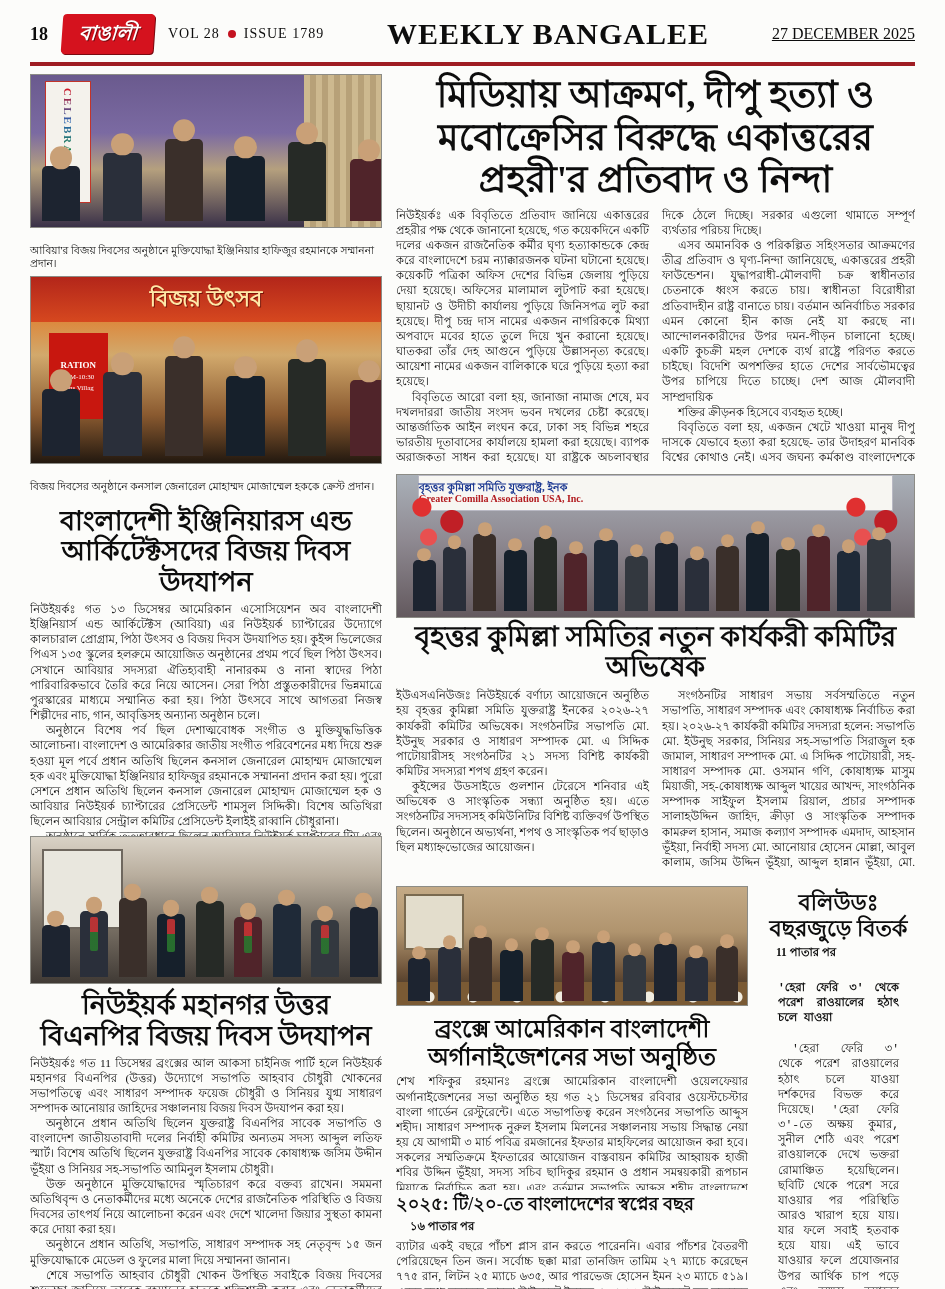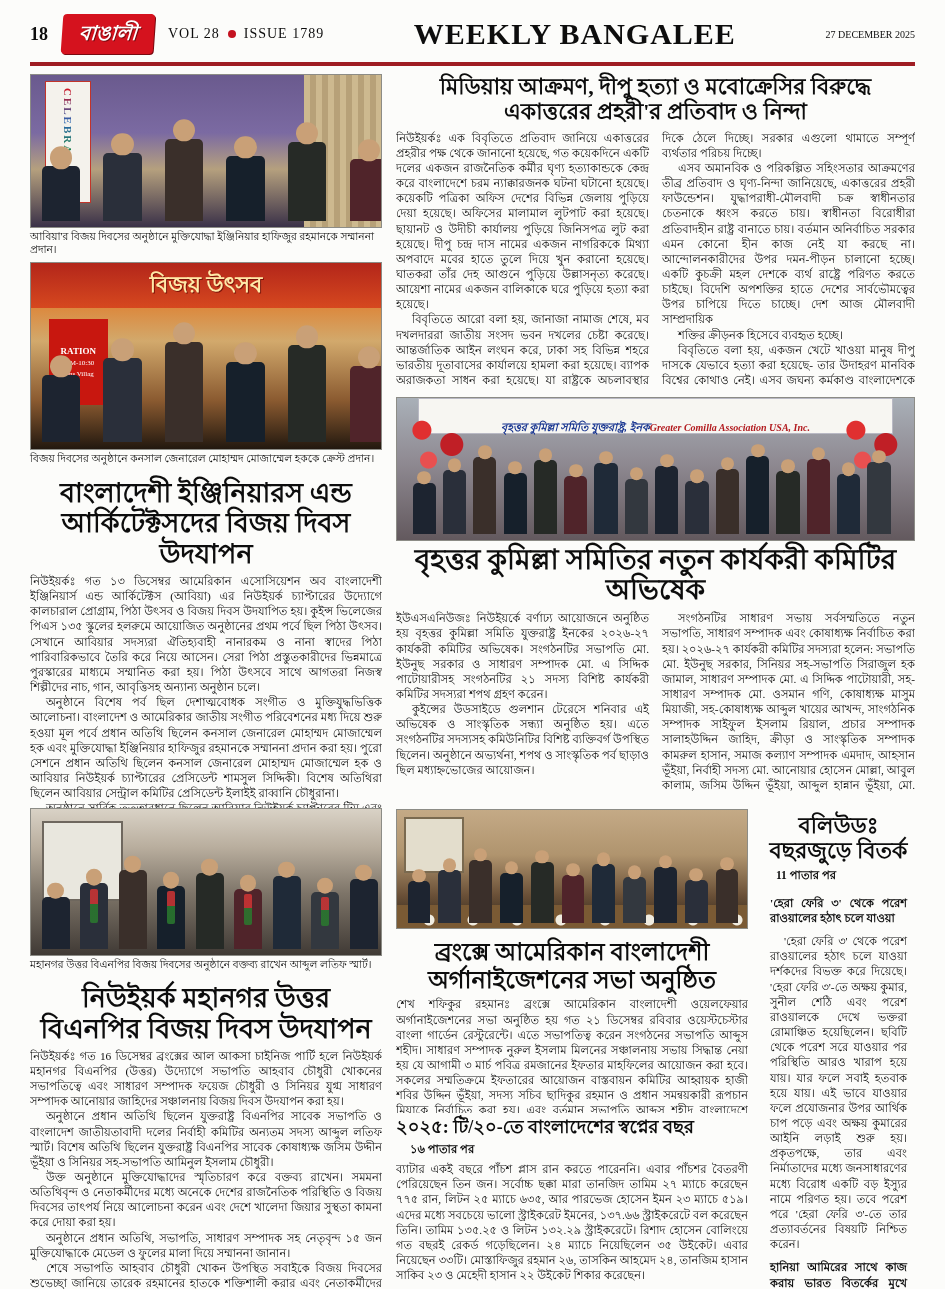--- a/index.html
+++ b/index.html
@@ -9,34 +9,34 @@
   
   .hdr{display:flex;align-items:center;gap:14px;height:52px;}
   .pageno{font-size:18px;font-weight:bold;}
   .logo{width:92px;height:40px;background:#d5121e;border-radius:4px;position:relative;
         display:flex;align-items:center;justify-content:center;transform:skewX(-4deg);
         box-shadow:1px 1px 0 #7a0a10;}
   .logo span{color:#fff;font-weight:bold;font-size:20px;font-style:italic;text-shadow:1px 1px 0 #7a0a10;}
   .volissue{font-size:14px;letter-spacing:1px;display:flex;align-items:center;gap:8px;white-space:nowrap;}
   .reddot{width:8px;height:8px;border-radius:50%;background:#c41320;display:inline-block;}
   .masthead{flex:1;text-align:center;font-size:30px;font-weight:bold;letter-spacing:1px;white-space:nowrap;}
-  .hdate{font-size:10px;white-space:nowrap;}
+  .hdate{font-size:16px;white-space:nowrap;text-decoration:underline;}
   .rule{border:0;border-top:4px solid #9f1d23;margin:2px 0 8px;}
   
   .main{display:grid;grid-template-columns:352px 1fr;gap:14px;}
   .bn{font-family:"Liberation Serif","DejaVu Serif",serif;}
   h2.headline{font-size:27px;line-height:1.14;text-align:center;margin:6px 0 4px;font-weight:bold;}
-  h1.headline-main{font-size:22px;line-height:1.15;text-align:center;margin:0 0 6px;font-weight:bold;}
+  h1.headline-main{font-size:37px;line-height:1.15;text-align:center;margin:0 0 6px;font-weight:bold;}
   h2.headline-wide{font-size:28px;line-height:1.1;text-align:center;margin:4px 0 5px;font-weight:bold;}
   h3.headline-sm{font-size:22px;line-height:1.15;text-align:center;margin:4px 0 3px;font-weight:bold;}
   .body{font-size:11.4px;line-height:1.33;text-align:justify;overflow:hidden;}
   .body p{margin:0;text-indent:16px;}
   .body p:first-child{text-indent:0;}
   .two-col{columns:2;column-gap:13px;}
-  .caption{font-size:10.6px;line-height:1.25;padding:2px 0 6px;}
+  .caption{font-size:10.6px;line-height:1.25;padding:16px 0 6px;}
   .lead-note{font-size:11.5px;font-weight:bold;padding:0 0 2px 14px;}
   .subhead{font-weight:bold;}
   
   .photo{position:relative;overflow:hidden;border:1px solid #8c8c86;background:#888;}
   .photo .fig{position:absolute;bottom:4%;border-radius:5px 5px 0 0;}
   .photo .fig .head{position:absolute;width:58%;aspect-ratio:1/1;left:21%;top:0;
         transform:translateY(-88%);background:#c9a077;border-radius:50%;}
   .ph1{height:152px;background:linear-gradient(180deg,#6a5a8e 0%,#7b6aa2 38%,#b5a07e 62%,#3a3148 100%);}
   .ph1 .banner-v{position:absolute;left:4%;top:4%;width:13%;height:80%;background:#f4f2ec;
         border:1px solid #c2342a;display:flex;flex-direction:column;align-items:center;padding-top:6px;box-sizing:border-box;}
@@ -46,21 +46,21 @@
         background:repeating-linear-gradient(90deg,#cdb98f 0 6px,#b7a178 6px 12px);}
   .ph2{height:186px;background:linear-gradient(180deg,#c23a1e 0%,#e07b2a 16%,#d2a96c 42%,#8a5a30 74%,#22180f 100%);}
   .ph2 .banner-top{position:absolute;top:0;left:0;right:0;height:24%;background:linear-gradient(180deg,#b3261a,#d6481f);
         display:flex;align-items:center;justify-content:center;}
   .ph2 .banner-top span{color:#ffe9a8;font-size:22px;font-weight:bold;text-shadow:1px 1px 0 #7a1208;}
   .ph2 .board{position:absolute;left:5%;top:30%;width:17%;height:46%;background:#c8170f;color:#fff;
         font-size:9px;font-weight:bold;display:flex;flex-direction:column;align-items:center;justify-content:center;gap:3px;padding:2px;box-sizing:border-box;text-align:center;}
   .ph2 .board .tiny{font-size:7px;font-weight:normal;}
   .ph-com{height:142px;background:linear-gradient(180deg,#a9b0b8 0%,#8f8a92 45%,#63595e 100%);}
   .ph-com .banner{position:absolute;top:0;left:4%;right:4%;height:34px;background:#f7f6f2;border:1px solid #b9b9c4;
-        display:flex;flex-direction:row;align-items:flex-end;justify-content:center;line-height:1.1;font-style:italic;}
+        display:flex;flex-direction:column;align-items:flex-start;justify-content:center;line-height:1.1;}
   .ph-com .banner .bnl{color:#16338f;font-size:11px;font-weight:bold;}
   .ph-com .banner .enl{color:#b21a1e;font-size:10px;font-weight:bold;}
   .balloons{position:absolute;width:16%;height:46%;top:10%;
         background:radial-gradient(circle at 30% 28%,#e03030 9px,transparent 10px),
                    radial-gradient(circle at 66% 50%,#c01f26 11px,transparent 12px),
                    radial-gradient(circle at 38% 74%,#e85050 8px,transparent 9px);}
   .balloons.left{left:0;} .balloons.right{right:0;}
   .ph-bnp{height:146px;background:linear-gradient(180deg,#d9d2c6 0%,#b9ae9e 26%,#7d7468 58%,#403a35 100%);}
   .ph-bnp .screen{position:absolute;left:3%;top:8%;width:22%;height:52%;background:#e9e7de;border:2px solid #6e675e;}
   .ph-bnp .fig:nth-child(odd)::after{content:'';position:absolute;left:34%;top:8%;width:30%;height:52%;
@@ -71,21 +71,21 @@
         background-image:radial-gradient(circle,#f0ece0 5px,transparent 6px);background-size:44px 18px;background-position:10px 6px;background-repeat:repeat-x;}
   
   .bottom-grid{display:grid;grid-template-columns:352px 1fr;gap:14px;margin-top:8px;}
   .main-body{height:266px;}
   .kumilla-body{height:190px;}
   .aabea-body{height:234px;}
   .bnp-body{height:250px;}
   .bronx-body{height:116px;}
   .sports-body{height:136px;}
   .bolly{font-size:11.4px;line-height:1.33;text-align:justify;height:442px;overflow:hidden;}
-  .bolly p{margin:8px;text-indent:14px;}
+  .bolly p{margin:16px;text-indent:14px;font-family:Liberation Mono, monospace;}
   .bolly p.subhead{text-indent:0;}
   .spacer6{height:6px;}
 </style>
 </head>
 <body>
 
 <div class="page">
 
   <div class="hdr">
     <div class="pageno">18</div>
@@ -191,25 +191,24 @@
           <div class="fig" style="left: 69%; width: 8%; height: 50%; background: rgb(31, 42, 56);">
             <div class="head"></div>
           </div>
           <div class="fig" style="left: 80%; width: 8%; height: 39%; background: rgb(51, 56, 63);">
             <div class="head"></div>
           </div>
           <div class="fig" style="left: 91%; width: 8%; height: 48%; background: rgb(29, 36, 48);">
             <div class="head"></div>
           </div>
         </div>
-      <div class="caption bn">মহানগর উত্তর বিএনপির বিজয় দিবসের অনুষ্ঠানে বক্তব্য রাখেন আব্দুল লতিফ স্মার্ট।</div>
 
       <h2 class="headline bn">নিউইয়র্ক মহানগর উত্তর বিএনপির বিজয় দিবস উদযাপন</h2>
       <div class="body bn bnp-body">
-          <p>নিউইয়র্কঃ গত 16 ডিসেম্বর ব্রংক্সের আল আকসা চাইনিজ পার্টি হলে নিউইয়র্ক মহানগর বিএনপির (উত্তর) উদ্যোগে সভাপতি আহবাব চৌধুরী খোকনের সভাপতিত্বে এবং সাধারণ সম্পাদক ফয়েজ চৌধুরী ও সিনিয়র যুগ্ম সাধারণ সম্পাদক আনোয়ার জাহিদের সঞ্চালনায় বিজয় দিবস উদযাপন করা হয়।</p>
+          <p>নিউইয়র্কঃ গত 11 ডিসেম্বর ব্রংক্সের আল আকসা চাইনিজ পার্টি হলে নিউইয়র্ক মহানগর বিএনপির (উত্তর) উদ্যোগে সভাপতি আহবাব চৌধুরী খোকনের সভাপতিত্বে এবং সাধারণ সম্পাদক ফয়েজ চৌধুরী ও সিনিয়র যুগ্ম সাধারণ সম্পাদক আনোয়ার জাহিদের সঞ্চালনায় বিজয় দিবস উদযাপন করা হয়।</p>
           <p>অনুষ্ঠানে প্রধান অতিথি ছিলেন যুক্তরাষ্ট্র বিএনপির সাবেক সভাপতি ও বাংলাদেশ জাতীয়তাবাদী দলের নির্বাহী কমিটির অন্যতম সদস্য আব্দুল লতিফ স্মার্ট। বিশেষ অতিথি ছিলেন যুক্তরাষ্ট্র বিএনপির সাবেক কোষাধ্যক্ষ জসিম উদ্দীন ভূঁইয়া ও সিনিয়র সহ-সভাপতি আমিনুল ইসলাম চৌধুরী।</p>
           <p>উক্ত অনুষ্ঠানে মুক্তিযোদ্ধাদের স্মৃতিচারণ করে বক্তব্য রাখেন। সমমনা অতিথিবৃন্দ ও নেতাকর্মীদের মধ্যে অনেকে দেশের রাজনৈতিক পরিস্থিতি ও বিজয় দিবসের তাৎপর্য নিয়ে আলোচনা করেন এবং দেশে খালেদা জিয়ার সুস্থতা কামনা করে দোয়া করা হয়।</p>
           <p>অনুষ্ঠানে প্রধান অতিথি, সভাপতি, সাধারণ সম্পাদক সহ নেতৃবৃন্দ ১৫ জন মুক্তিযোদ্ধাকে মেডেল ও ফুলের মালা দিয়ে সম্মাননা জানান।</p>
           <p>শেষে সভাপতি আহবাব চৌধুরী খোকন উপস্থিত সবাইকে বিজয় দিবসের শুভেচ্ছা জানিয়ে তারেক রহমানের হাতকে শক্তিশালী করার এবং নেতাকর্মীদের এলাকায় খালেদা জিয়ার দীর্ঘায়ু ও সুস্থতার পক্ষে কাজ করার আহ্বান জানান।</p>
         </div>
     </div>
 
     <div>
       <h1 class="headline-main bn">মিডিয়ায় আক্রমণ, দীপু হত্যা ও মবোক্রেসির বিরুদ্ধে একাত্তরের প্রহরী'র প্রতিবাদ ও নিন্দা</h1>
       <div class="body bn two-col main-body">

